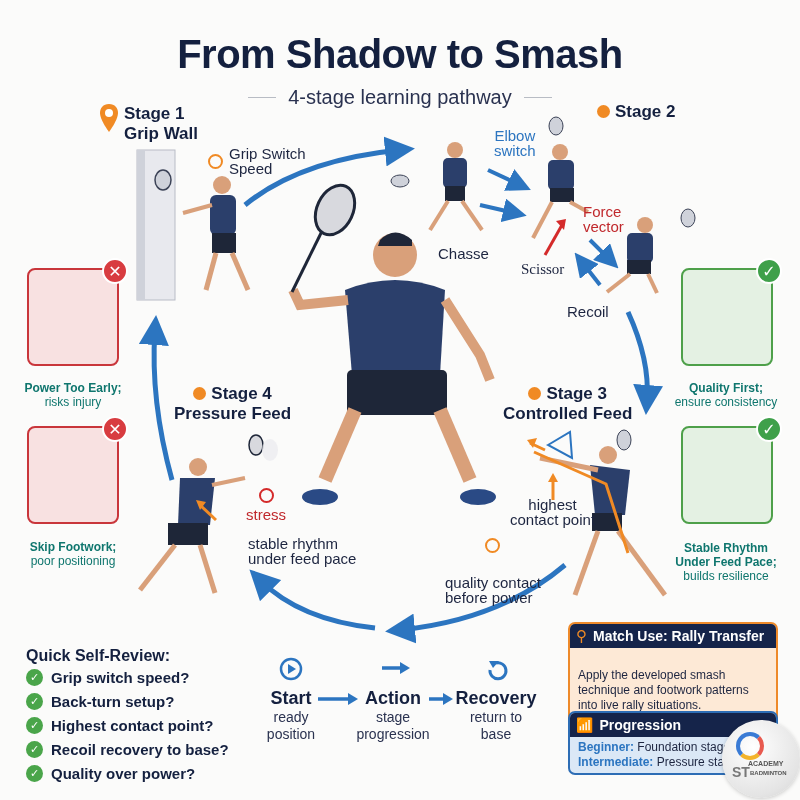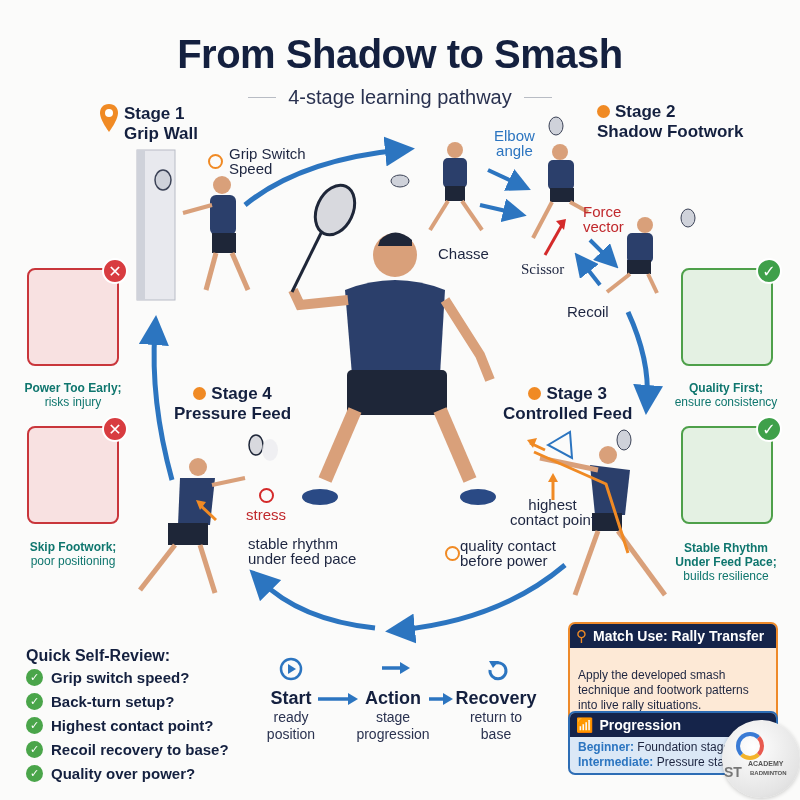--- a/index.html
+++ b/index.html
@@ -166,43 +166,42 @@
 <div class="abs" style="left:208px;top:146px;display:flex;gap:6px;align-items:center;">
   <span style="width:15px;height:15px;border:2px solid #f08a24;border-radius:50%;display:inline-block;"></span>
   <div class="label">
     <div>Grip Switch</div>
     <div>Speed</div>
   </div>
 </div>
 
 <div class="abs" style="left:597px;top:102px;">
   <div class="stage-title"><span class="dot"></span><span>Stage 2</span></div>
-  <div class="stage-title">Shadow Footwork</div>
 </div>
 <div class="abs label label-blue" style="left:494px;top:128px;text-align:center;">
   <div>Elbow</div>
-  <div>angle</div>
+  <div>switch</div>
 </div>
 <div class="abs label label-red" style="left:583px;top:204px;">
   <div>Force</div>
   <div>vector</div>
 </div>
 <div class="abs label" style="left:438px;top:246px;">Chasse</div>
 <div class="abs label" style="left:521px;top:262px;font-family:Liberation Serif, serif;">Scissor</div>
 <div class="abs label" style="left:567px;top:304px;">Recoil</div>
 
 <div class="abs" style="left:503px;top:384px;text-align:center;">
   <div class="stage-title"><span class="dot"></span><span>Stage 3</span></div>
   <div class="stage-title">Controlled Feed</div>
 </div>
 <div class="abs label" style="left:510px;top:497px;text-align:center;">
   <div>highest</div>
   <div>contact point</div>
 </div>
-<div class="abs" style="left:445px;top:538px;display:flex;gap:0;align-items:center;">
+<div class="abs" style="left:445px;top:538px;display:flex;gap:22px;align-items:center;flex-direction:column;">
   <span style="width:15px;height:15px;border:2px solid #f08a24;border-radius:50%;display:inline-block;"></span>
   <div class="label">
     <div>quality contact</div>
     <div>before power</div>
   </div>
 </div>
 
 <div class="abs" style="left:174px;top:384px;text-align:center;">
   <div class="stage-title"><span class="dot"></span><span>Stage 4</span></div>
   <div class="stage-title">Pressure Feed</div>
@@ -307,15 +306,15 @@
   </div>
   <div class="card-body" style="padding-top:3px;">
     <div><b style="color:#2c75c0">Beginner:</b> <span>Foundation stage</span></div>
     <div><b style="color:#2c75c0">Intermediate:</b> <span>Pressure stage</span></div>
   </div>
 </div>
 
 <div class="abs logo" style="left:722px;top:720px;">
   <div style="position:absolute;left:14px;top:12px;width:28px;height:28px;border-radius:50%;border:4px solid #3a7bd5;border-right-color:#e85a4f;border-bottom-color:#f3b32a;"></div>
   <div style="position:absolute;left:26px;top:40px;font-size:7px;font-weight:700;color:#555;">ACADEMY</div>
-  <div style="position:absolute;left:2px;top:44px;font-size:14px;font-weight:700;color:#777;">ST</div>
+  <div style="position:absolute;left:10px;top:44px;font-size:14px;font-weight:700;color:#777;">ST</div>
   <div style="position:absolute;left:28px;top:50px;font-size:6px;font-weight:700;color:#555;">BADMINTON</div>
 </div>
 
 </body></html>

